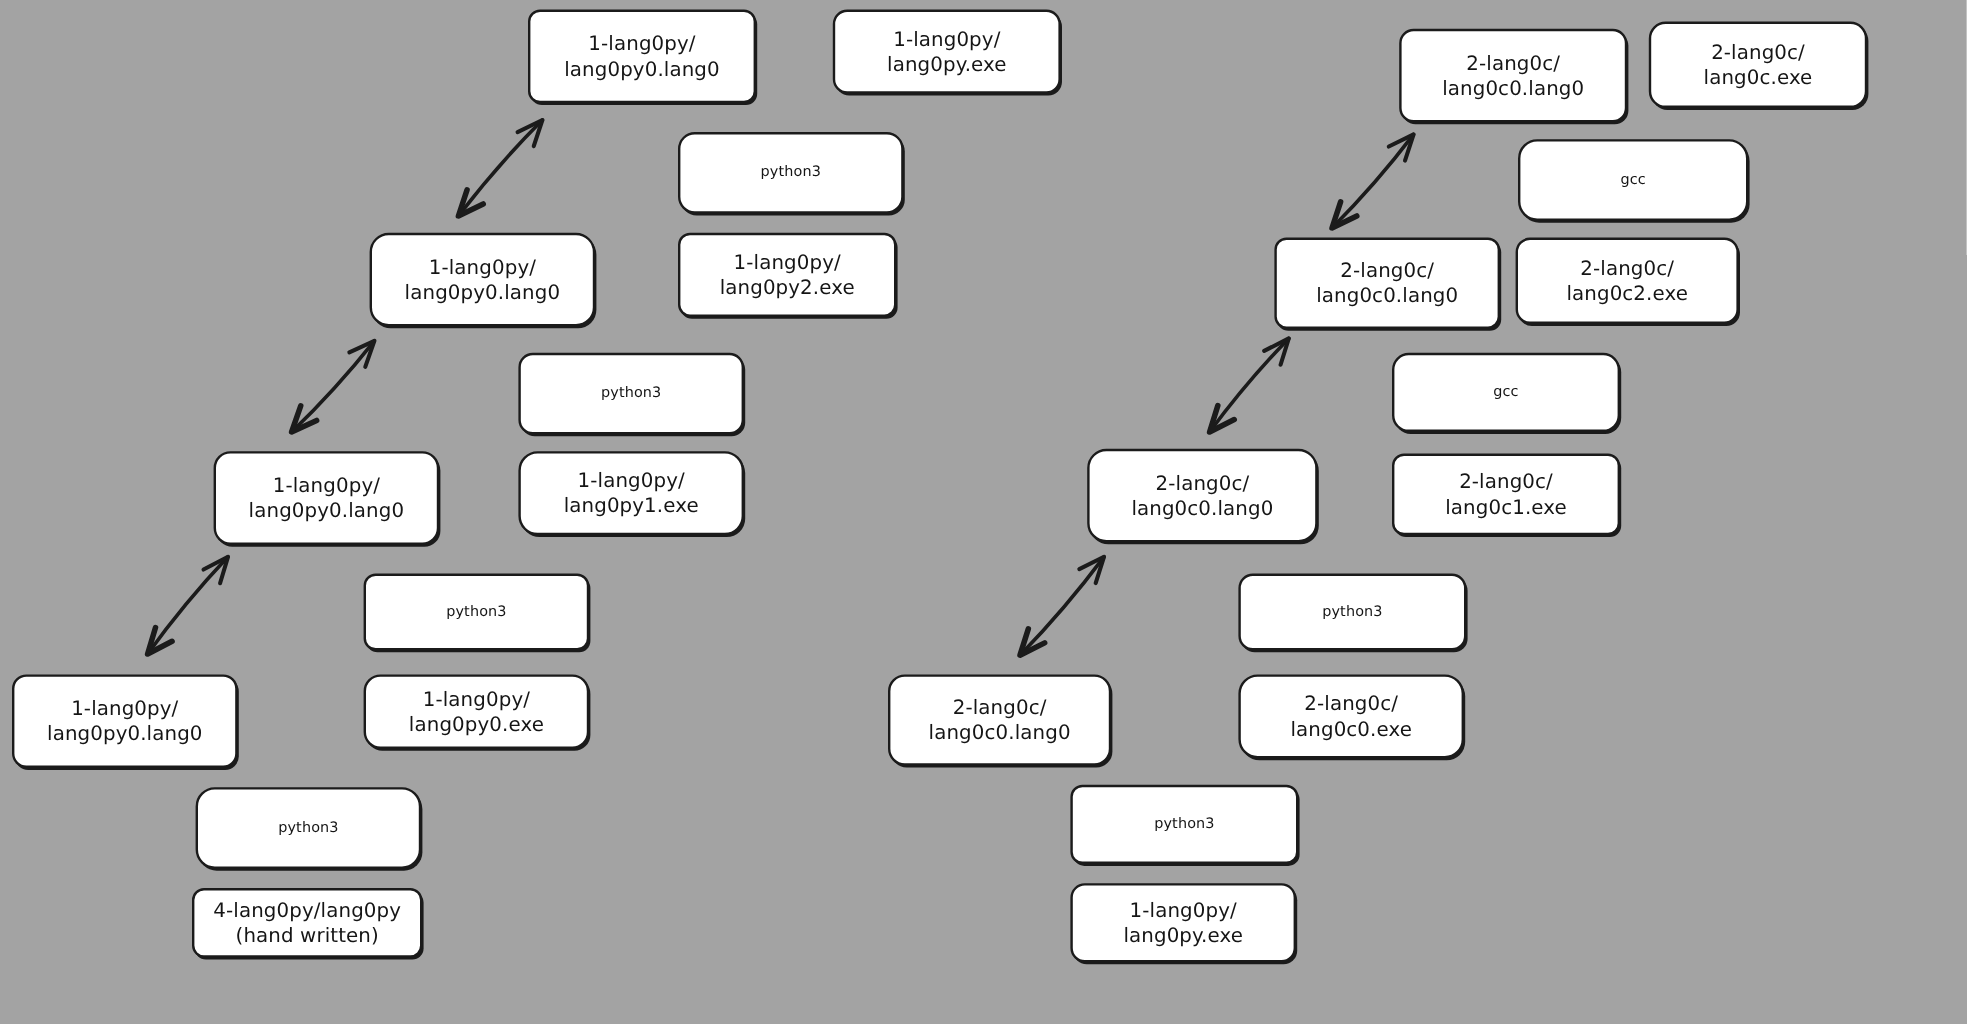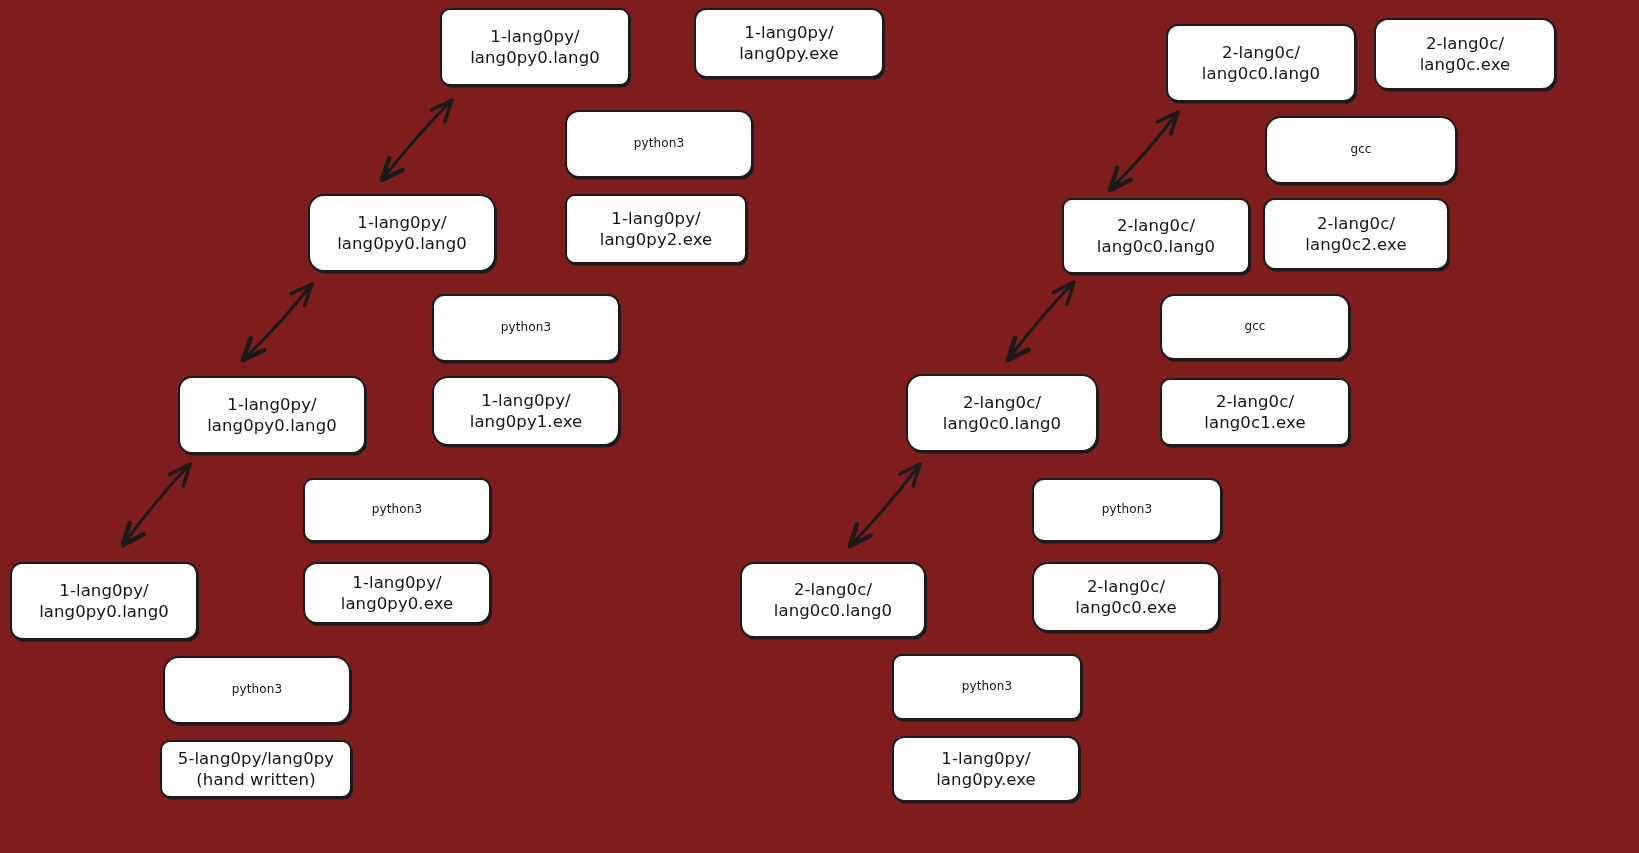--- a/index.html
+++ b/index.html
@@ -8,21 +8,21 @@
     padding: 0;
     background: #ffffff;
   }
   body {
     font-family: "DejaVu Sans", sans-serif;
   }
   #canvas {
     position: relative;
     width: 1639px;
     height: 853px;
-    background: #7f1d1d;
+    background: #a3a3a3;
     overflow: hidden;
   }
   #edges {
     position: absolute;
     left: 0;
     top: 0;
     width: 1639px;
     height: 853px;
     pointer-events: none;
   }
@@ -129,21 +129,21 @@
 lang0py0.lang0</span>
       </div>
       <div class="node" style="left: 303px; top: 562px; width: 188px; height: 62px; border-radius: 14px;">
         <span class="label">1-lang0py/
 lang0py0.exe</span>
       </div>
       <div class="node tool" style="left: 163px; top: 656px; width: 188px; height: 68px; border-radius: 16px;">
         <span class="label">python3</span>
       </div>
       <div class="node" style="left: 160px; top: 740px; width: 192px; height: 58px; border-radius: 10px;">
-        <span class="label">5-lang0py/lang0py
+        <span class="label">4-lang0py/lang0py
 (hand written)</span>
       </div>
       <div class="node" style="left: 1166px; top: 24px; width: 190px; height: 78px; border-radius: 12px;">
         <span class="label">2-lang0c/
 lang0c0.lang0</span>
       </div>
       <div class="node" style="left: 1374px; top: 18px; width: 182px; height: 72px; border-radius: 14px;">
         <span class="label">2-lang0c/
 lang0c.exe</span>
       </div>

